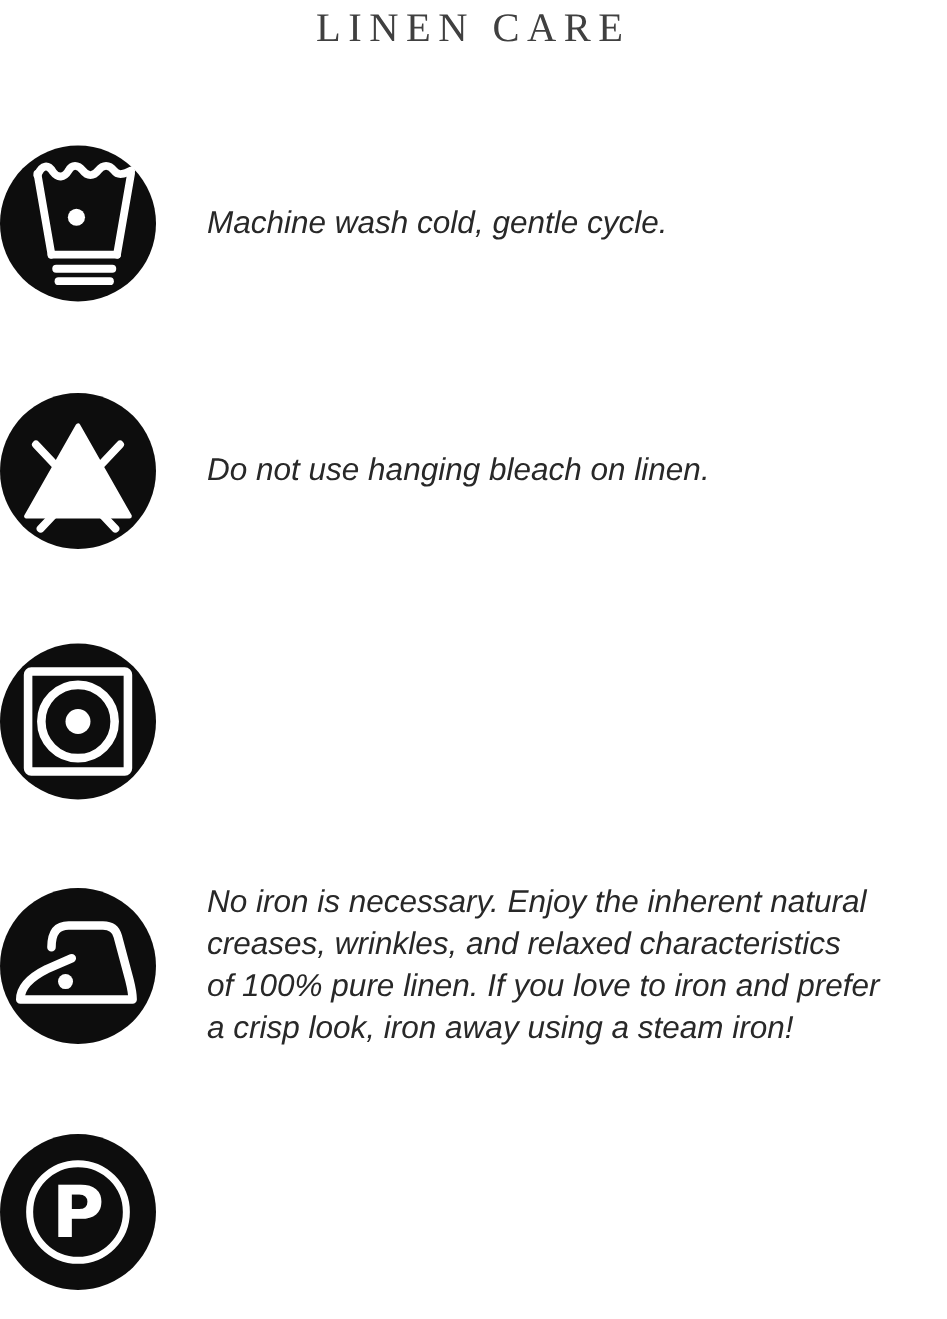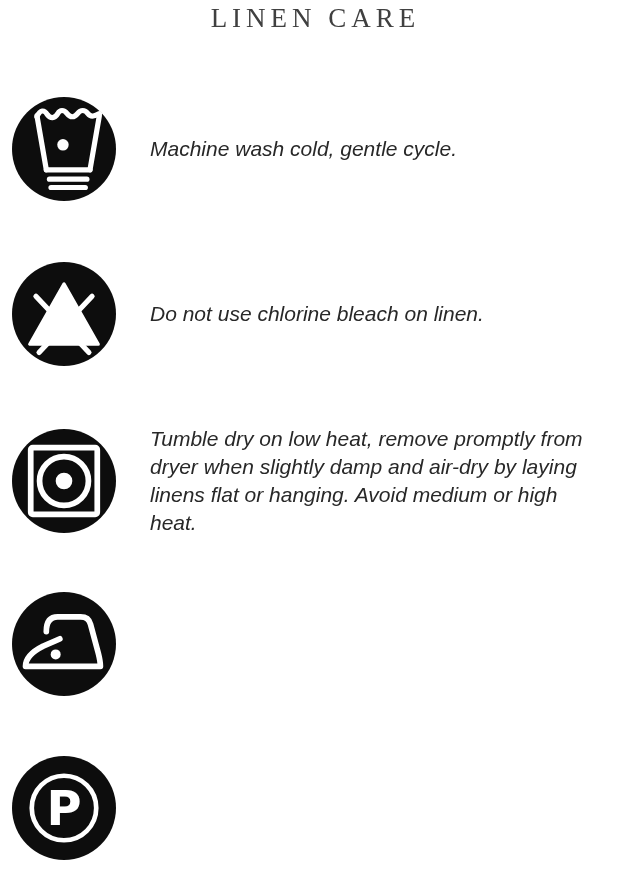--- a/index.html
+++ b/index.html
@@ -18,21 +18,21 @@
     width: 100%;
     text-align: center;
     font-family: "Liberation Serif", serif;
     font-weight: 400;
     font-size: 27px;
     letter-spacing: 5px;
     color: #404040;
   }
   .care-row {
     position: absolute;
-    left: 12px;
+    left: 0;
     display: flex;
     align-items: center;
     height: 104px;
     justify-content: center;
   }
   .row-1 { top: 97px; }
   .row-2 { top: 262px; }
   .row-3 { top: 429px; }
   .row-4 { top: 592px; }
   .row-5 { top: 756px; }
@@ -74,44 +74,44 @@
 </div>
 
 <div class="care-row row-2">
   <div class="care-icon">
     <svg viewBox="0 0 100 100" fill="none" stroke="#ffffff" stroke-width="5" stroke-linecap="round" stroke-linejoin="round">
       <line x1="26" y1="87" x2="77" y2="33"></line>
       <line x1="74" y1="87" x2="23" y2="33"></line>
       <polygon points="50,21 17,79 83,79" fill="#ffffff" stroke="#ffffff" stroke-width="3"></polygon>
     </svg>
   </div>
-  <div class="care-text">Do not use chlorine bleach on linen.</div>
+  <div class="care-text">Do not use hanging bleach on linen.</div>
 </div>
 
 <div class="care-row row-3">
   <div class="care-icon">
     <svg viewBox="0 0 100 100" fill="none" stroke="#ffffff" stroke-width="5.5" stroke-linejoin="round">
       <rect x="18" y="18" width="64" height="64" rx="2"></rect>
       <circle cx="50" cy="50" r="23.5"></circle>
       <circle cx="50" cy="50" r="8" fill="#ffffff" stroke="none"></circle>
     </svg>
   </div>
-  <div class="care-text">Tumble dry on low heat, remove promptly from
-dryer when slightly damp and air-dry by laying
-linens flat or hanging. Avoid medium or high
-heat.</div>
 </div>
 
 <div class="care-row row-4">
   <div class="care-icon">
     <svg viewBox="0 0 100 100" fill="none" stroke="#ffffff" stroke-width="5.5" stroke-linecap="round" stroke-linejoin="round">
       <path d="M33 38 C33 28,37 24,44 24 L66 24 C72 24,74.5 27,75.5 31 L83 59 C84.5 65,85 68,85 71.5 L13 71.5 C13 63,20 57,30 52 L46 45"></path>
       <circle cx="42" cy="60" r="4.8" fill="#ffffff" stroke="none"></circle>
     </svg>
   </div>
+  <div class="care-text">No iron is necessary. Enjoy the inherent natural
+creases, wrinkles, and relaxed characteristics
+of 100% pure linen. If you love to iron and prefer
+a crisp look, iron away using a steam iron!</div>
 </div>
 
 <div class="care-row row-5">
   <div class="care-icon">
     <svg viewBox="0 0 100 100" fill="none" stroke="#ffffff" stroke-width="4.5">
       <circle cx="50" cy="50" r="31"></circle>
       <text x="50" y="66" text-anchor="middle" fill="#ffffff" stroke="none" font-family="DejaVu Sans, sans-serif" font-size="46" font-weight="600">P</text>
     </svg>
   </div>
 </div>

